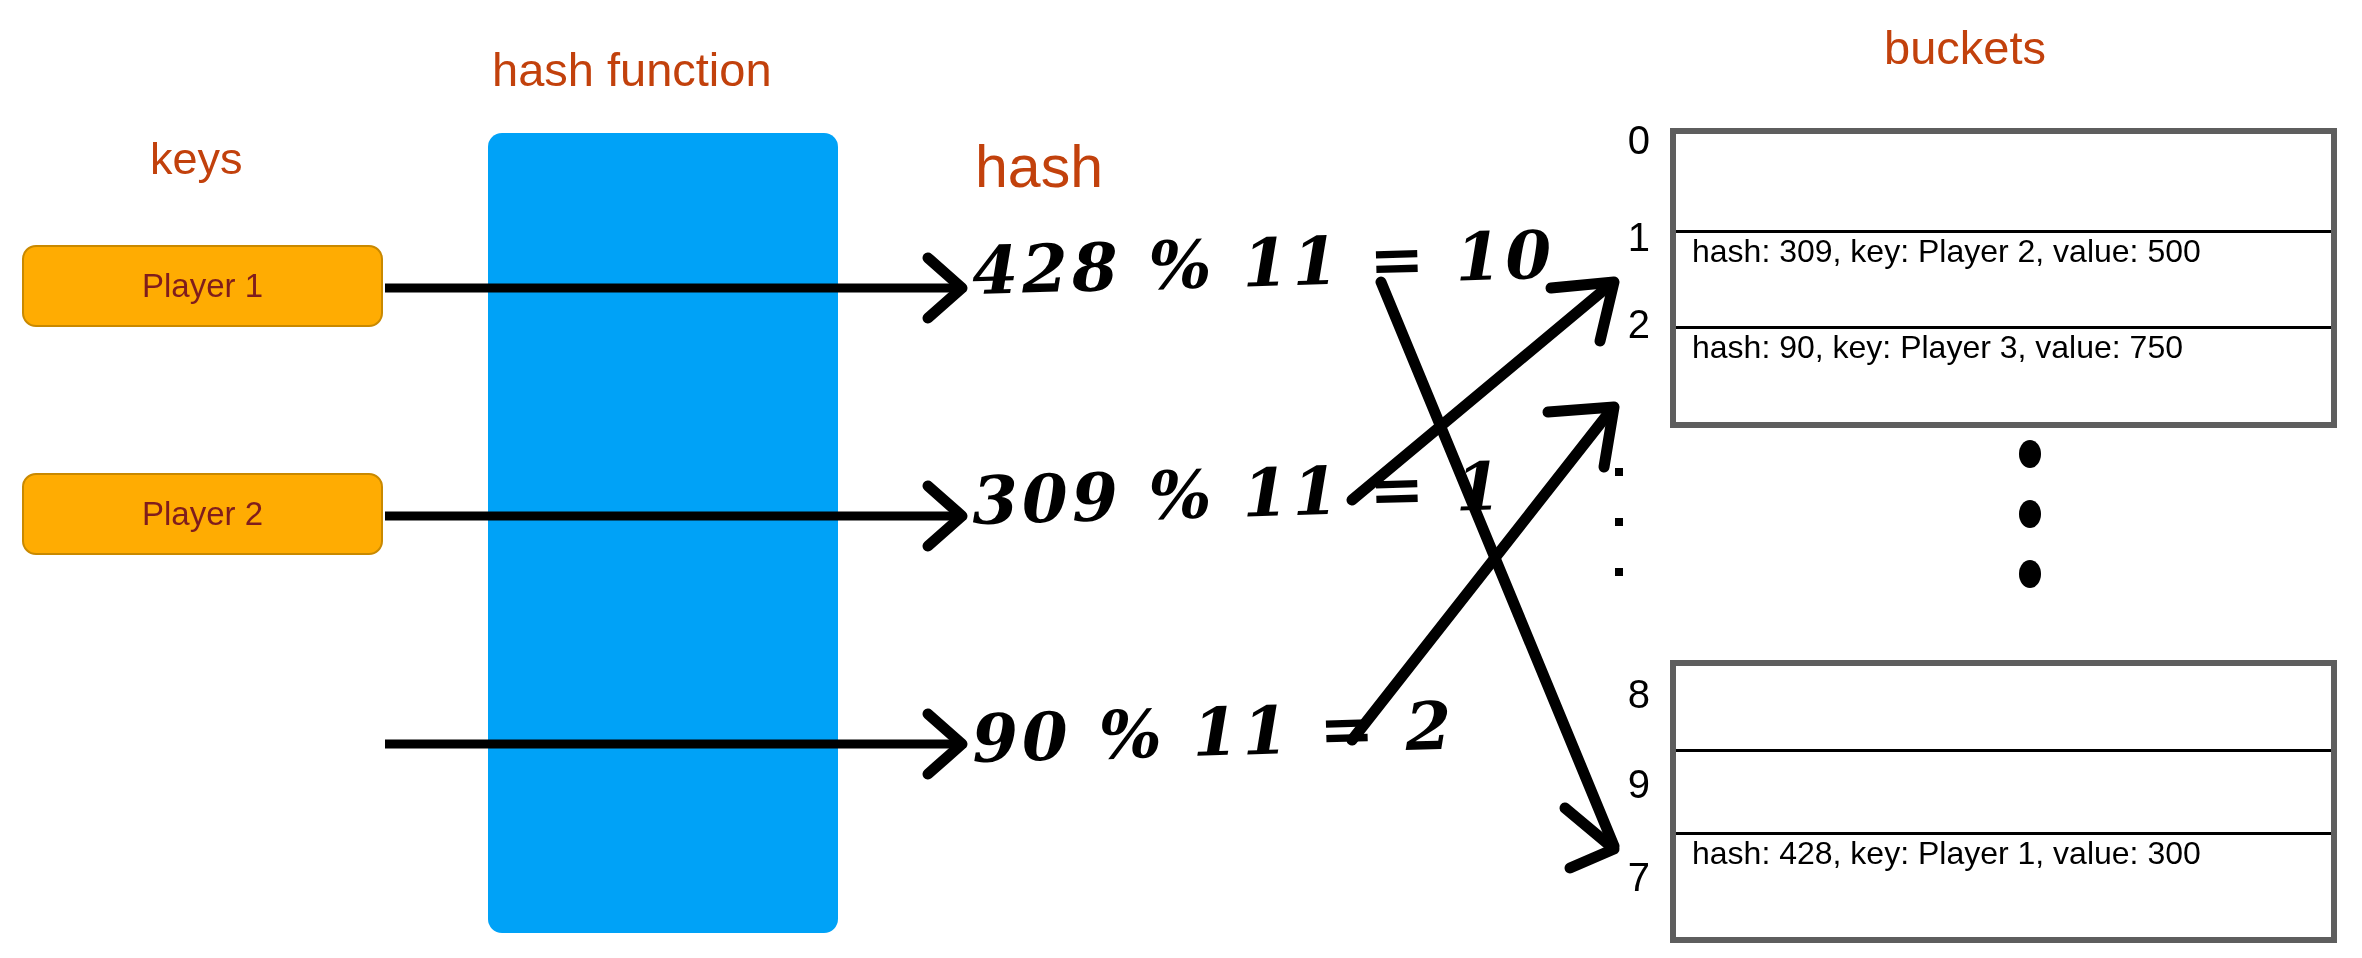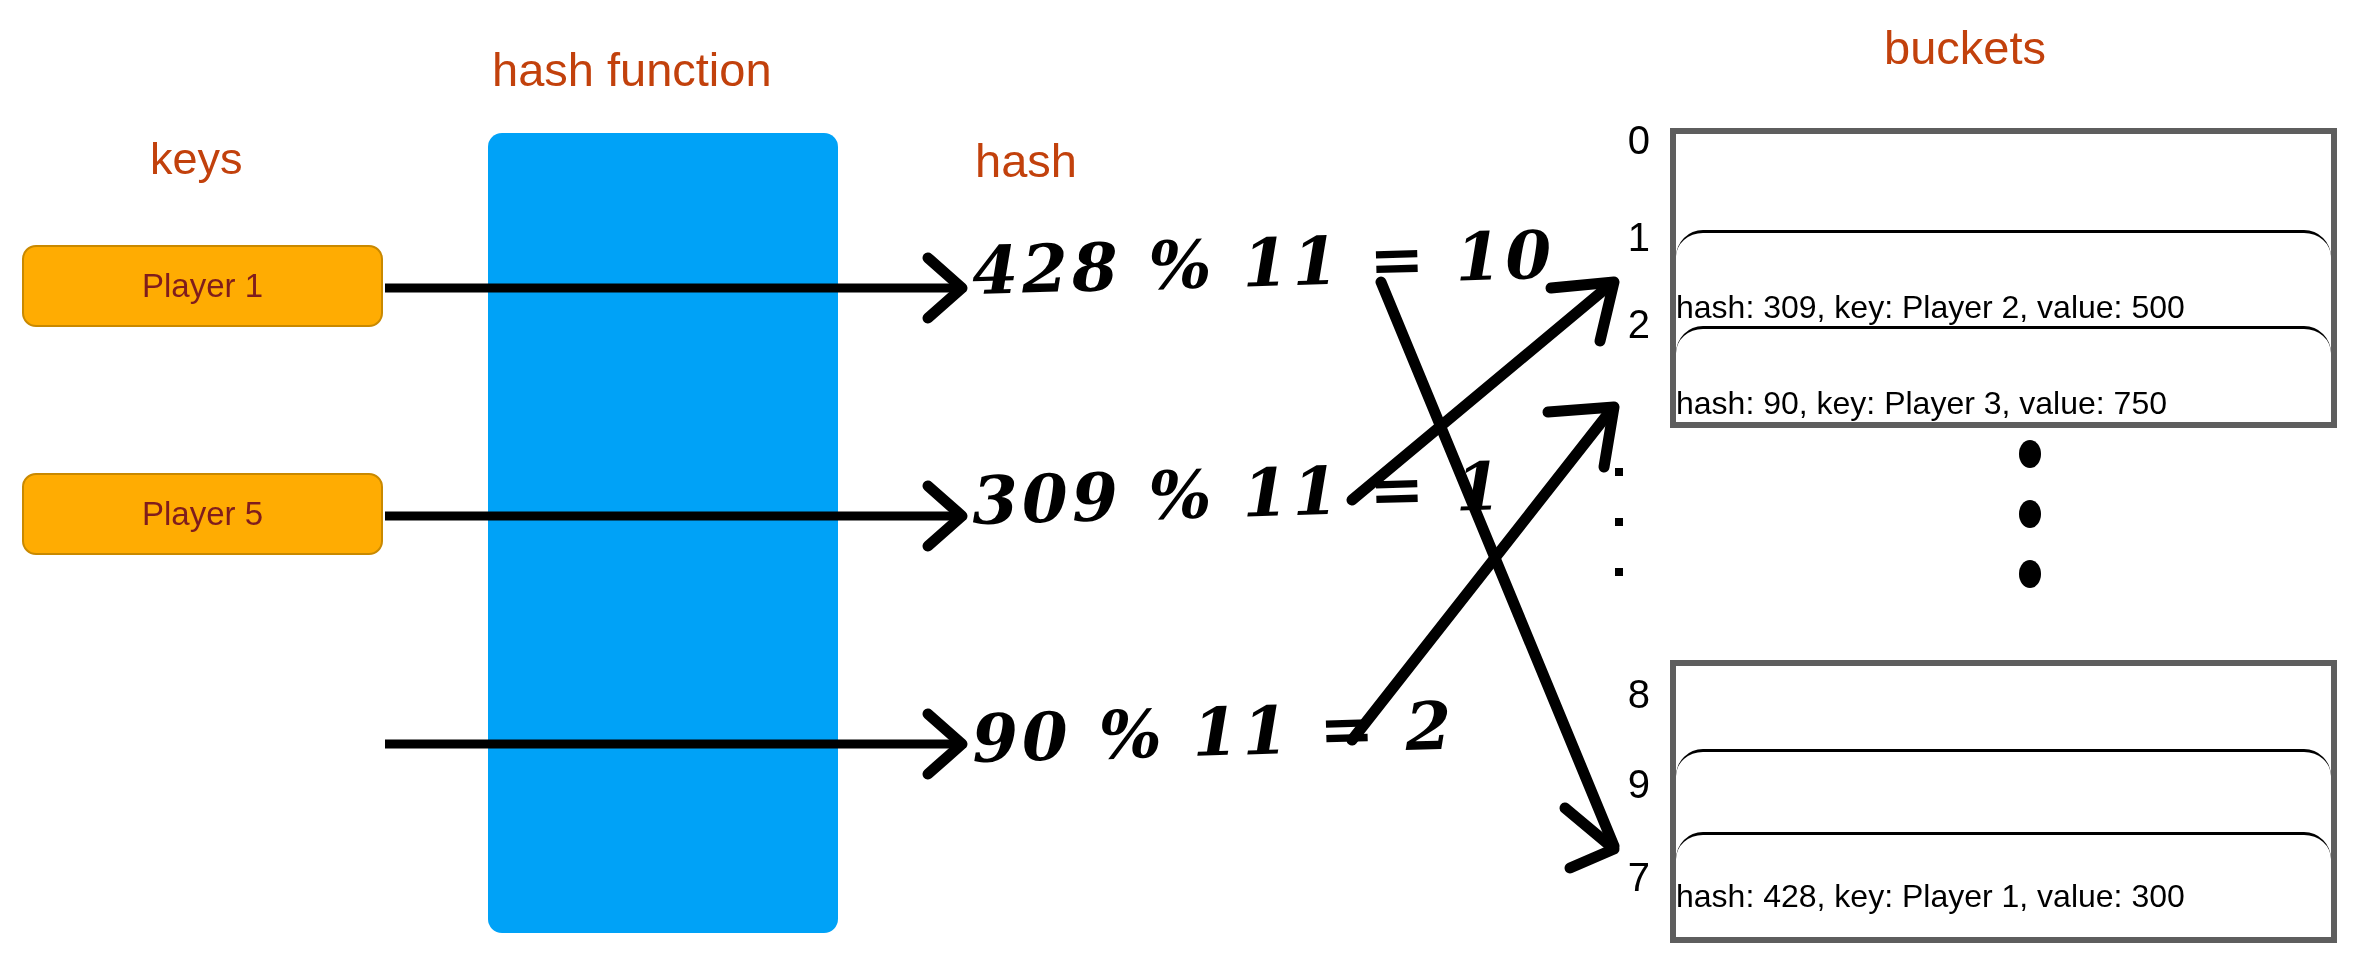--- a/index.html
+++ b/index.html
@@ -4,21 +4,21 @@
 <style>
   html,body{margin:0;padding:0;background:#ffffff;}
   body{width:2362px;height:958px;overflow:hidden;font-family:"Liberation Sans",sans-serif;color:#000;}
   #stage{position:relative;width:2362px;height:958px;background:#fff;}
 
   .lbl{position:absolute;white-space:nowrap;font-weight:400;color:#c2410c;}
 
   
   #keys-label{left:150px;top:133px;font-size:45px;}
   #hashfn-label{left:492px;top:42px;font-size:47px;}
-  #hash-label{left:975px;top:133px;font-size:47px;}
+  #hash-label{left:975px;top:133px;font-size:59px;}
   #buckets-label{left:1884px;top:20px;font-size:47px;}
 
   
   #hash-box{position:absolute;left:488px;top:133px;width:350px;height:800px;
             background:#00A2F7;border-radius:14px;}
 
   
   .key-box{position:absolute;left:22px;width:361px;height:82px;
            background:#FFAC02;border:2px solid #C98900;border-radius:14px;
            box-sizing:border-box;display:flex;align-items:center;justify-content:center;
@@ -33,22 +33,22 @@
         letter-spacing:4px;transform:rotate(-1.6deg);transform-origin:left center;}
   #hand-0{top:232px;}
   #hand-1{top:462px;}
   #hand-2{top:700px;}
 
   
   .bucket-table{position:absolute;left:1670px;width:667px;
                 border:6px solid #5E5E5E;box-sizing:border-box;background:#fff;}
   #table-top{top:128px;height:300px;}
   #table-bottom{top:660px;height:283px;}
-  .bucket-row{box-sizing:border-box;display:flex;align-items:flex-end;
-              font-size:32px;color:#000;white-space:nowrap;border-radius:27px;}
+  .bucket-row{box-sizing:border-box;display:flex;align-items:flex-start;
+              padding-left:16px;font-size:32px;color:#000;white-space:nowrap;}
   .bucket-row + .bucket-row{border-top:3px solid #000;}
   #table-top .bucket-row{height:96px;}
   #table-top .bucket-row:first-child{height:96px;}
   #table-bottom .bucket-row{height:83px;}
 
   
   .idx{position:absolute;font-size:40px;color:#000;text-align:right;width:60px;}
   #idx-0{left:1590px;top:118px;}
   #idx-1{left:1590px;top:215px;}
   #idx-2{left:1590px;top:302px;}
@@ -79,21 +79,21 @@
   <div class="lbl" id="hashfn-label">hash function</div>
   <div class="lbl" id="hash-label">hash</div>
   <div class="lbl" id="buckets-label">buckets</div>
 
   <div id="hash-box"></div>
 
   <div class="key-box" id="key-0">
     <span>Player 1</span>
   </div>
   <div class="key-box" id="key-1">
-    <span>Player 5</span>
+    <span>Player 2</span>
   </div>
 
   <div class="hand" id="hand-0">428 % 11 = 10</div>
   <div class="hand" id="hand-1">309 % 11 = 1</div>
   <div class="hand" id="hand-2">90 % 11 = 2</div>
 
   <div class="idx" id="idx-0">0</div>
   <div class="idx" id="idx-1">1</div>
   <div class="idx" id="idx-2">2</div>
   <div class="idx" id="idx-8">8</div>

